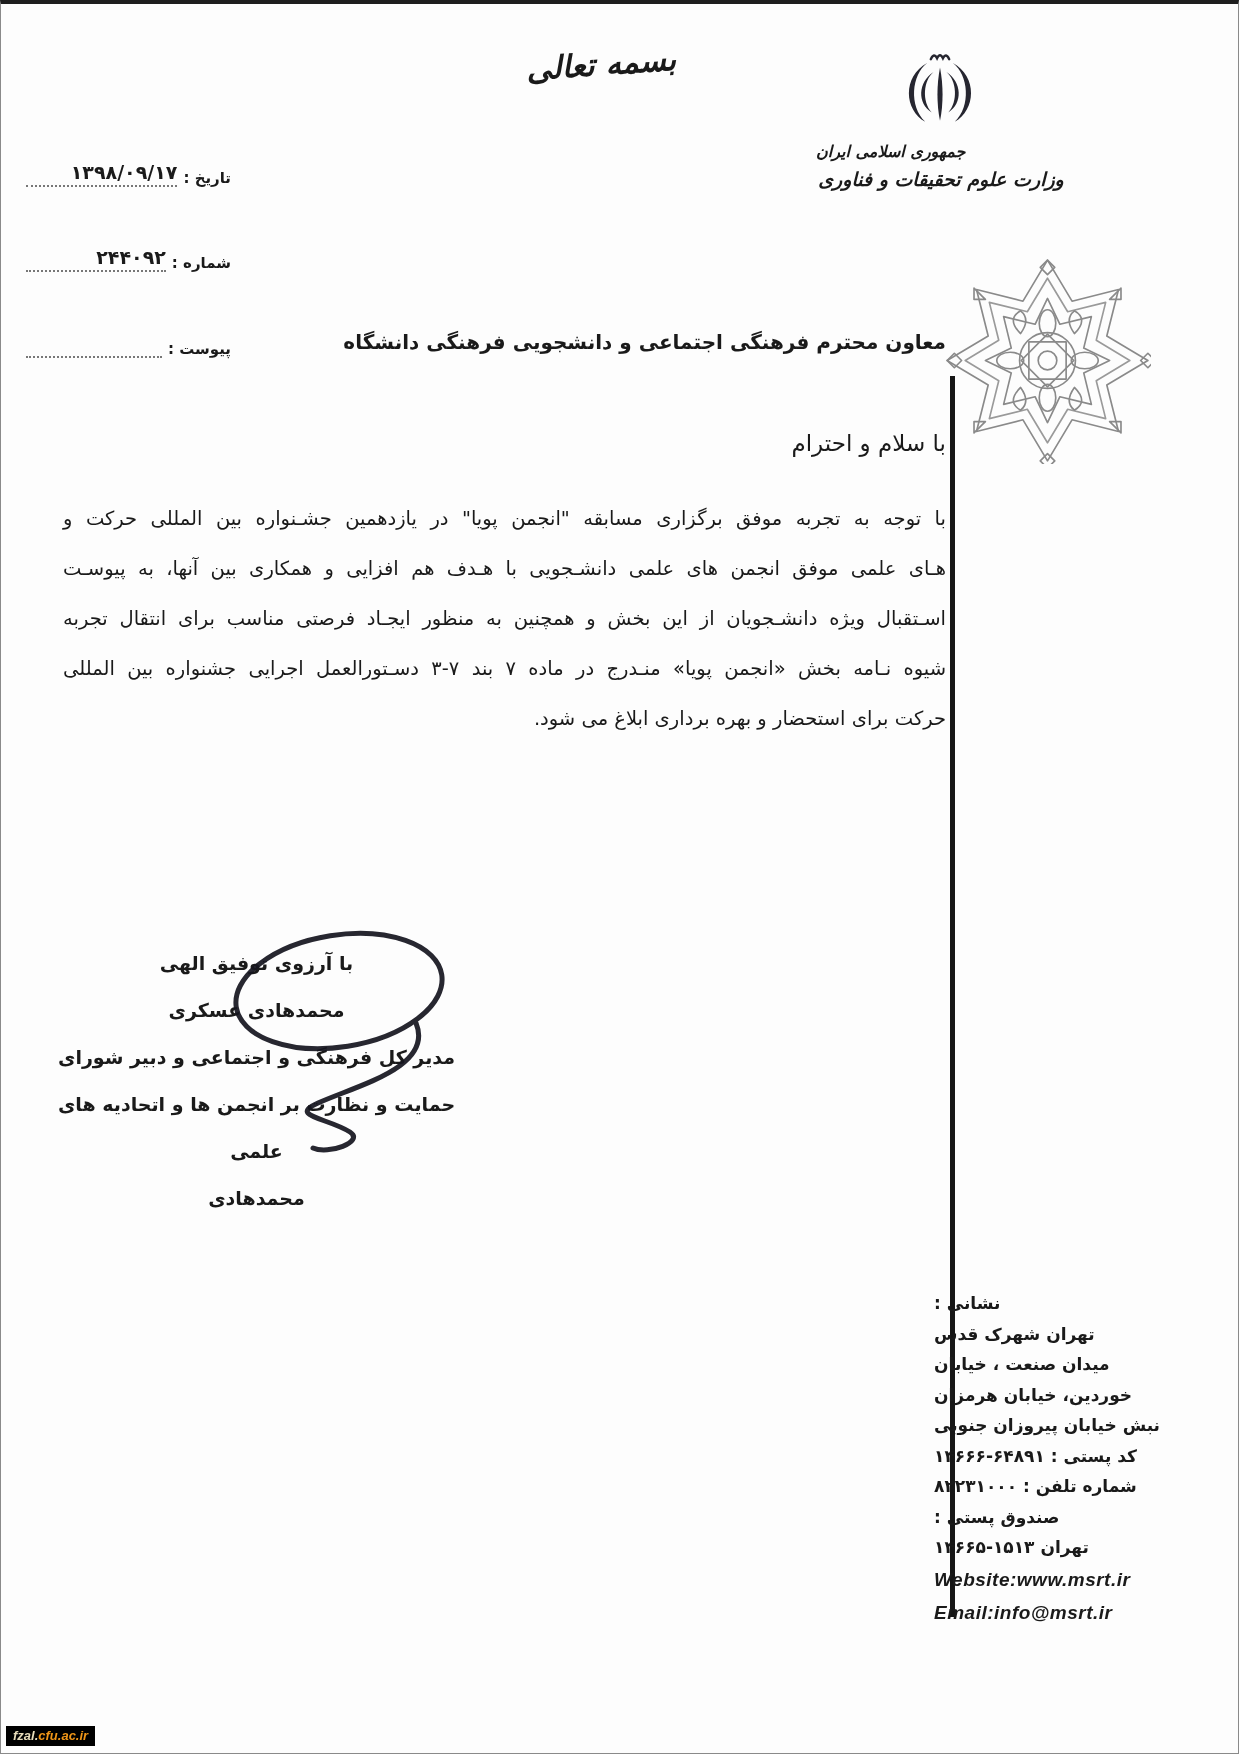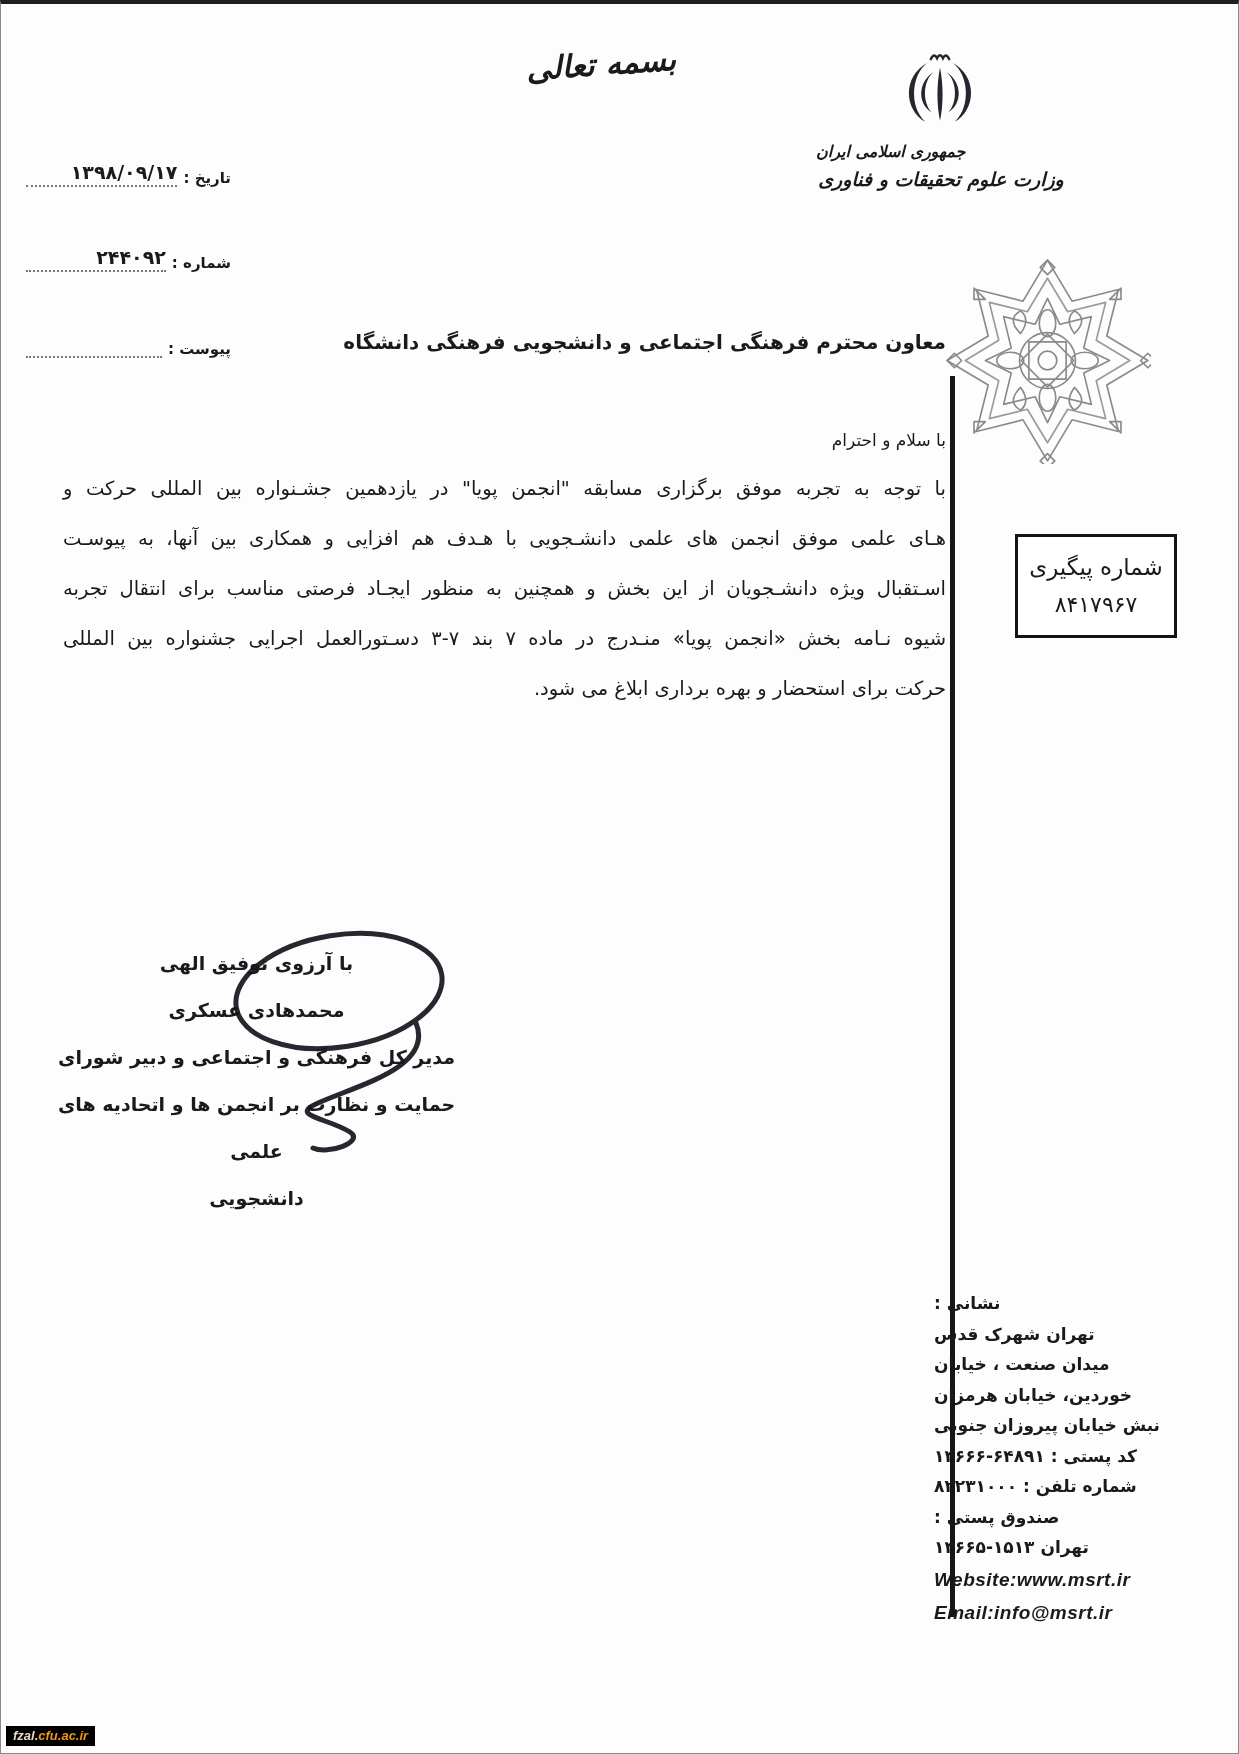--- a/index.html
+++ b/index.html
@@ -27,21 +27,21 @@
     flex:1; text-align:right; font-size:19px; font-weight:bold;
     border-bottom:2px dotted #777; padding-bottom:1px; min-height:24px; line-height:24px;margin-top:44px;
   }
   .daterow.attach { margin-top:18px; }
   
   .ornament { position:absolute; left:943px; top:253px; width:207px; height:207px; }
   .vrule { position:absolute; left:949px; top:372px; width:5px; height:1241px; background:#161616; }
   
   .content { position:absolute; left:62px; top:326px; width:883px; direction:rtl; }
   .recipient { font-size:20px; font-weight:bold; margin-bottom:76px; }
-  .salutation { font-size:17px; margin-bottom:14px; }
+  .salutation { font-size:23px; margin-bottom:38px; }
   .body-line {
     font-size:19.5px; line-height:50px; height:50px;
     text-align:justify; text-align-last:justify; white-space:nowrap;
   }
   .body-line:first-child { padding-right:24px; }
   .body-line:last-child { text-align:right; text-align-last:right; }
   .trackbox {
     position:absolute; left:1014px; top:530px; width:162px; direction:rtl;
     border:3px solid #141414; text-align:center; padding:10px 4px 12px;
     background:#fff;
@@ -127,31 +127,27 @@
   <div class="content">
     <div class="recipient">معاون محترم فرهنگی  اجتماعی و دانشجویی فرهنگی دانشگاه</div>
     <div class="salutation">با سلام و احترام</div>
     <div class="body-line">با توجه به تجربه موفق برگزاری مسابقه  "انجمن پویا" در یازدهمین جشـنواره بین المللی حرکت و</div>
     <div class="body-line">هـای علمی موفق انجمن های علمی دانشـجویی با هـدف هم افزایی و همکاری بین آنها، به پیوسـت</div>
     <div class="body-line">اسـتقبال ویژه دانشـجویان از این بخش و همچنین به منظور ایجـاد فرصتی مناسب برای انتقال تجربه</div>
     <div class="body-line">شیوه نـامه بخش «انجمن پویا» منـدرج در ماده ۷ بند ۷-۳ دسـتورالعمل اجرایی جشنواره بین المللی</div>
     <div class="body-line">حرکت برای استحضار و بهره برداری ابلاغ می شود.</div>
   </div>
 
-  <div class="trackbox">
-    <div class="t1">شماره پیگیری</div>
-    <div class="t2"><span dir="ltr" class="num">۸۴۱۷۹۶۷</span></div>
-  </div>
 
   <div class="sigblock">
     <div>با آرزوی توفیق الهی</div>
     <div>محمدهادی عسکری</div>
     <div>مدیر کل فرهنگی و اجتماعی و دبیر شورای</div>
     <div>حمایت و نظارت بر انجمن ها و اتحادیه های علمی</div>
-    <div>دانشجویی</div>
+    <div>محمدهادی</div>
   </div>
   <svg class="sig-scribble" viewBox="0 0 270 255">
     <g fill="none" stroke="#15151f" stroke-width="5" stroke-linecap="round" stroke-linejoin="round" opacity="0.92">
       <ellipse cx="133" cy="74" rx="104" ry="56" transform="rotate(-9 133 74)"></ellipse>
       <path d="M210,106 C228,150 152,168 112,186 C82,199 122,201 144,215 C159,225 122,238 107,231"></path>
     </g>
   </svg>
 
   <div class="footer">
     <div>نشانی :</div>

